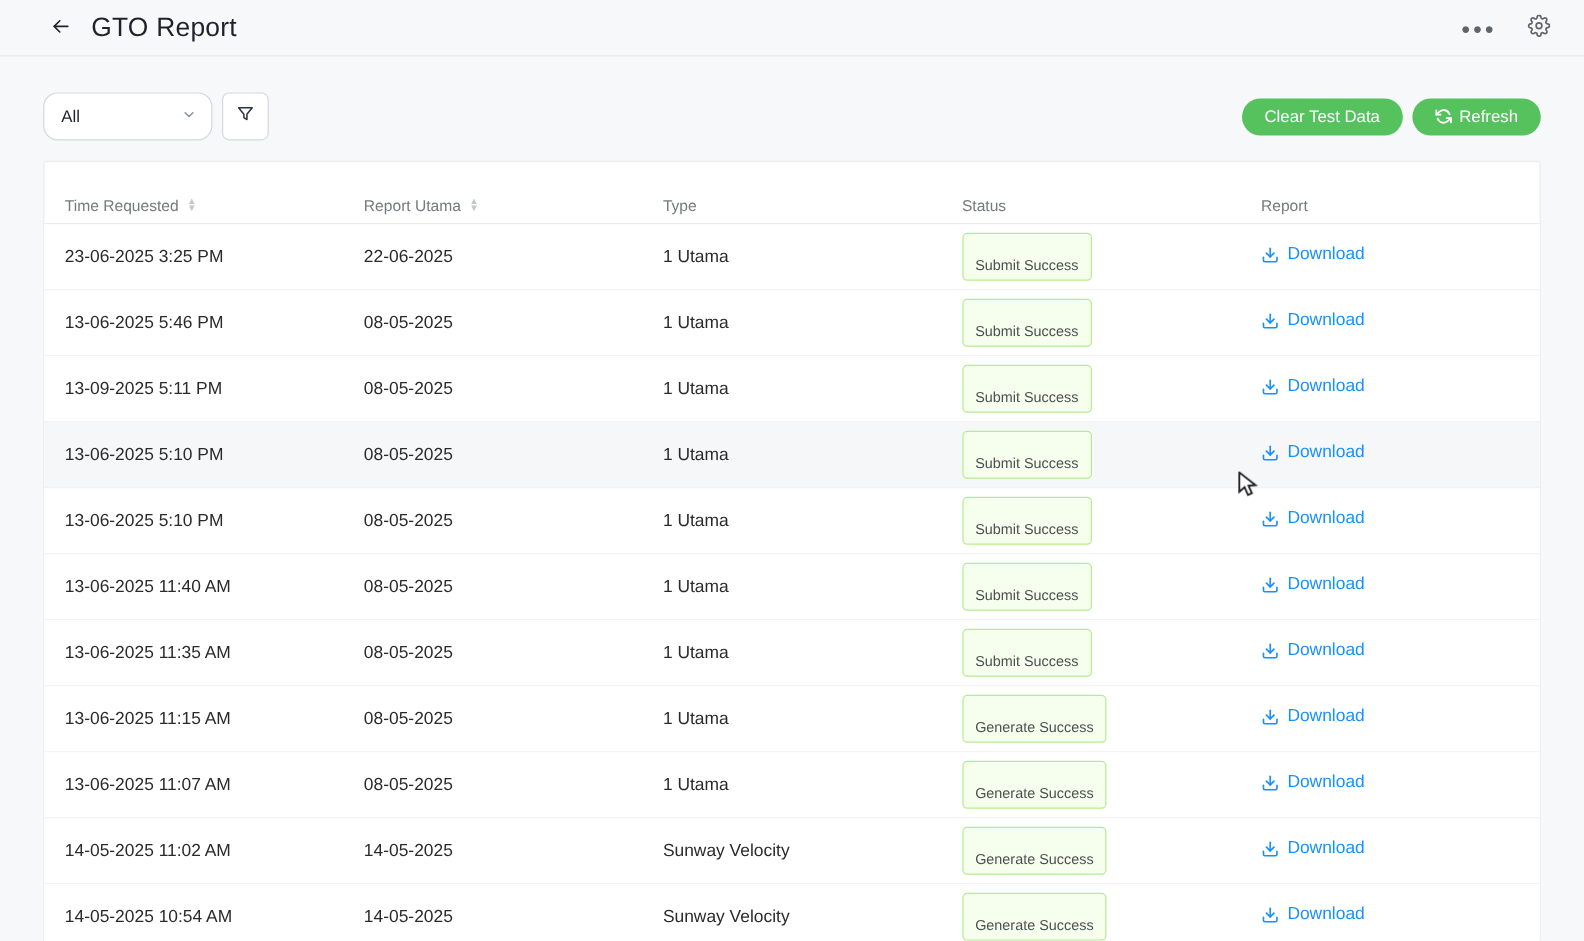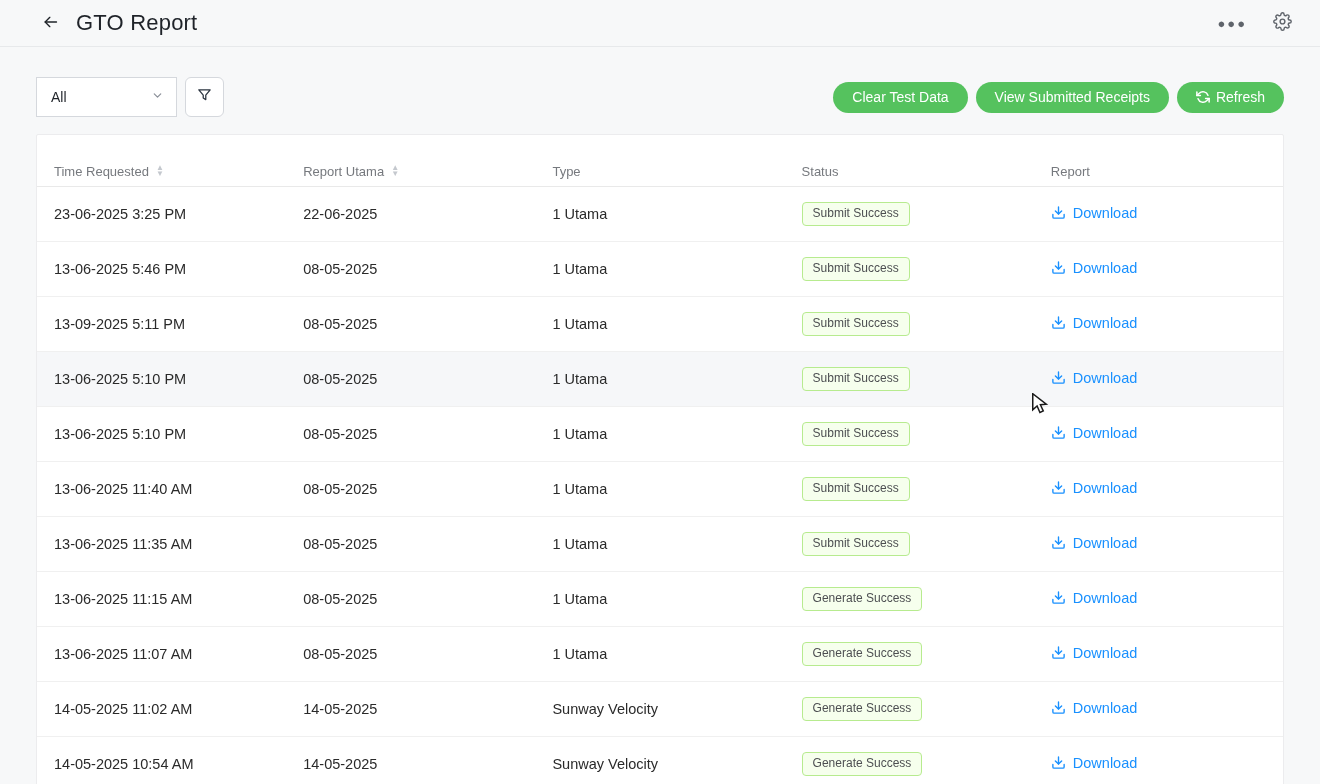--- a/index.html
+++ b/index.html
@@ -34,21 +34,21 @@
     display: flex; align-items: center; justify-content: center;
     color: #5f646b;
   }
   .dots { font-size: 13px; letter-spacing: 2px; color: #5f646b; line-height: 1; }
 
   
   .content { padding: 30px 36px 0 36px; }
   .toolbar { display: flex; align-items: center; }
   .select-box {
     width: 141px; height: 40px;
-    background: #fff; border: 1px solid #d5d8dd; border-radius: 0;
+    background: #fff; border: 1px solid #d5d8dd; border-radius: 12px;
     display: flex; align-items: center; justify-content: space-between;
     padding: 0 12px 0 14px; cursor: pointer;
     font-size: 14px; color: #1f2329;
   }
   .filter-btn {
     width: 39px; height: 40px; margin-left: 8px;
     background: #fff; border: 1px solid #d5d8dd; border-radius: 6px;
     display: flex; align-items: center; justify-content: center; cursor: pointer;
     color: #2b3440;
   }
@@ -81,21 +81,21 @@
     background: #fff;
   }
   .tr.hover, .tr:hover { background: #f6f7f9; }
   .td { flex: 1; padding-left: 17px; font-size: 14.5px; color: #2a2a2a; }
   .badge {
     display: inline-block;
     font-size: 12px; color: #4d4f52;
     background: #f6ffed;
     border: 1px solid #b7eb8f;
     border-radius: 4px;
-    padding: 3px 10px 4px 10px;
+    padding: 19px 10px 4px 10px;
     line-height: 1.2;
   }
   .download-link {
     display: inline-flex; align-items: center; gap: 7px;
     color: #1890ff; font-size: 14.5px; text-decoration: none; cursor: pointer;
   }
 
   
   .mouse-cursor { position: fixed; left: 1031px; top: 393px; pointer-events: none; z-index: 99; }
 </style>
@@ -140,23 +140,20 @@
     <button class="filter-btn">
       <span>
         <svg width="17" height="17" viewBox="0 0 24 24" fill="none" stroke="#2b3440" stroke-width="1.8" stroke-linejoin="round">
             <path d="M4 4h16l-6.2 7.6v6.2l-3.6-2.3v-3.9L4 4z"></path>
           </svg>
       </span>
     </button>
     <div class="toolbar-spacer"></div>
     <button class="pill-btn" style="background: rgb(85, 194, 94);">
       <span>Clear Test Data</span>
-    </button>
-    <button class="pill-btn" style="background: rgb(85, 194, 94);">
-      <span>View Submitted Receipts</span>
     </button>
     <button class="pill-btn" style="background: rgb(85, 194, 94);">
       <span style="display:inline-flex;">
         <svg width="14" height="14" viewBox="0 0 24 24" fill="none" stroke="#fff" stroke-width="2.6" stroke-linecap="round" stroke-linejoin="round">
             <polyline points="1.5 3.5 1.5 9.5 7.5 9.5"></polyline>
             <polyline points="22.5 20.5 22.5 14.5 16.5 14.5"></polyline>
             <path d="M20.49 9A9 9 0 0 0 5.64 5.64L1.5 9.5"></path>
             <path d="M3.51 15a9 9 0 0 0 14.85 3.36l4.14-3.86"></path>
           </svg>
       </span>

